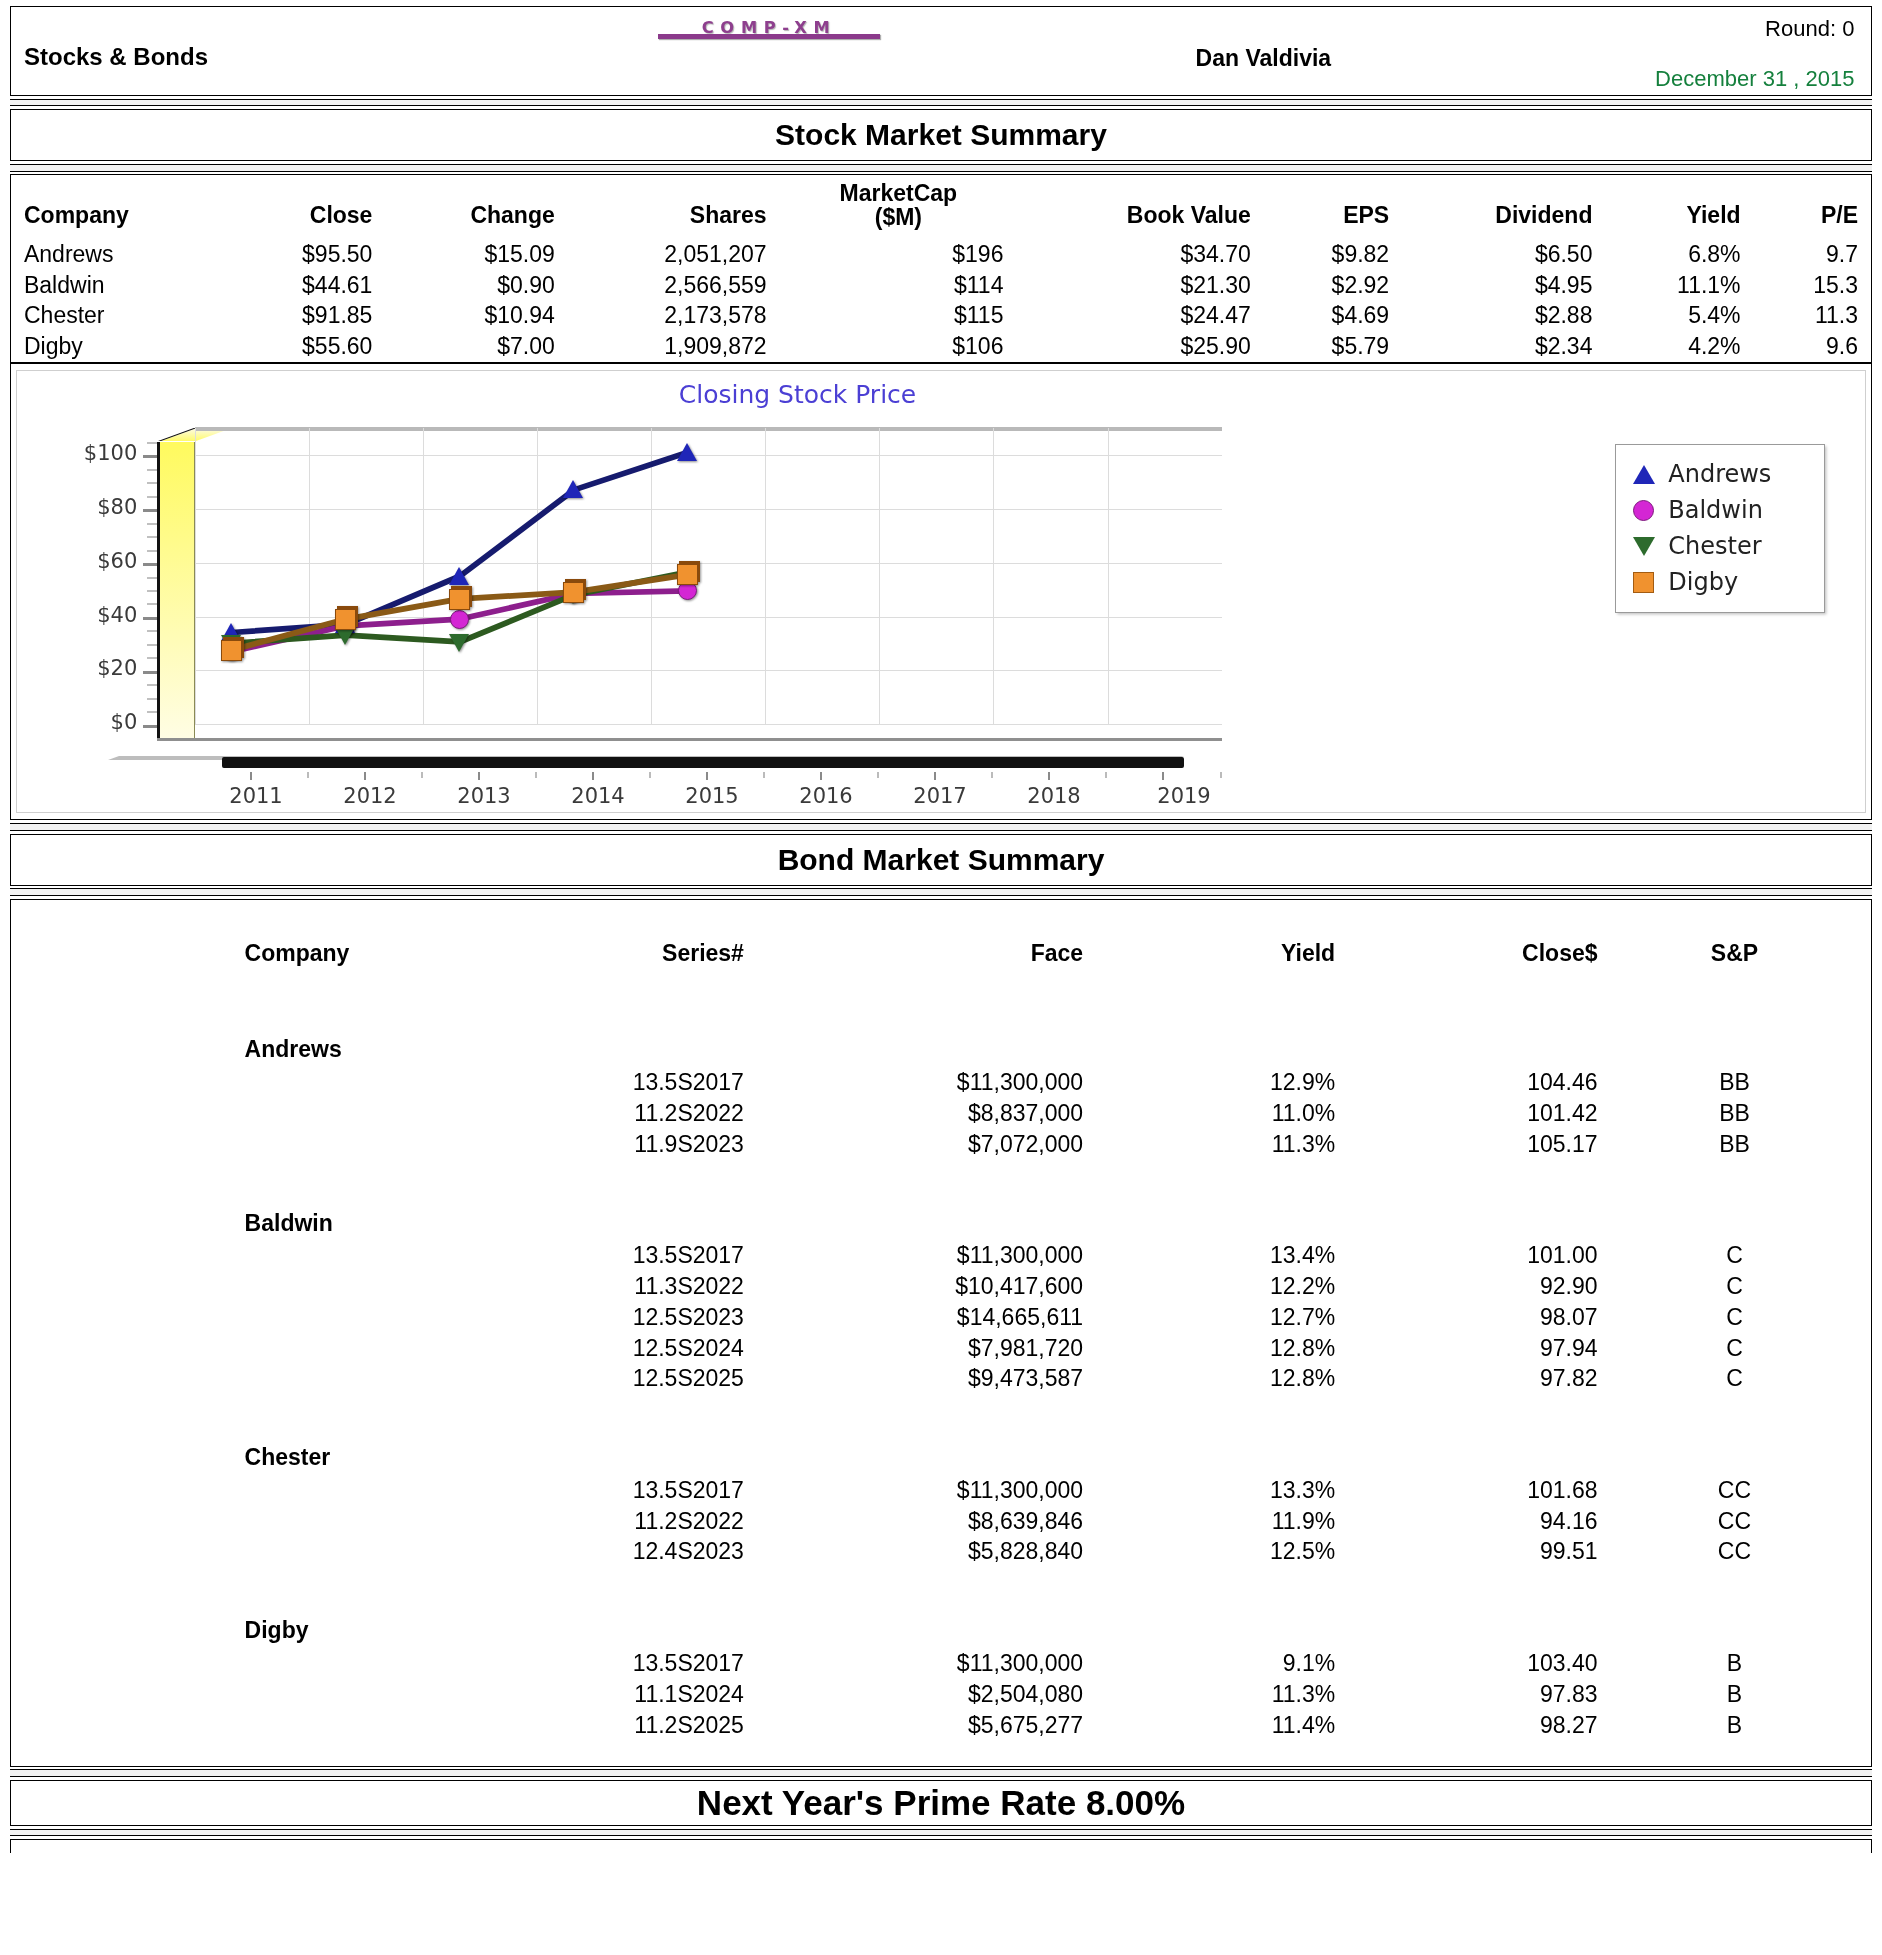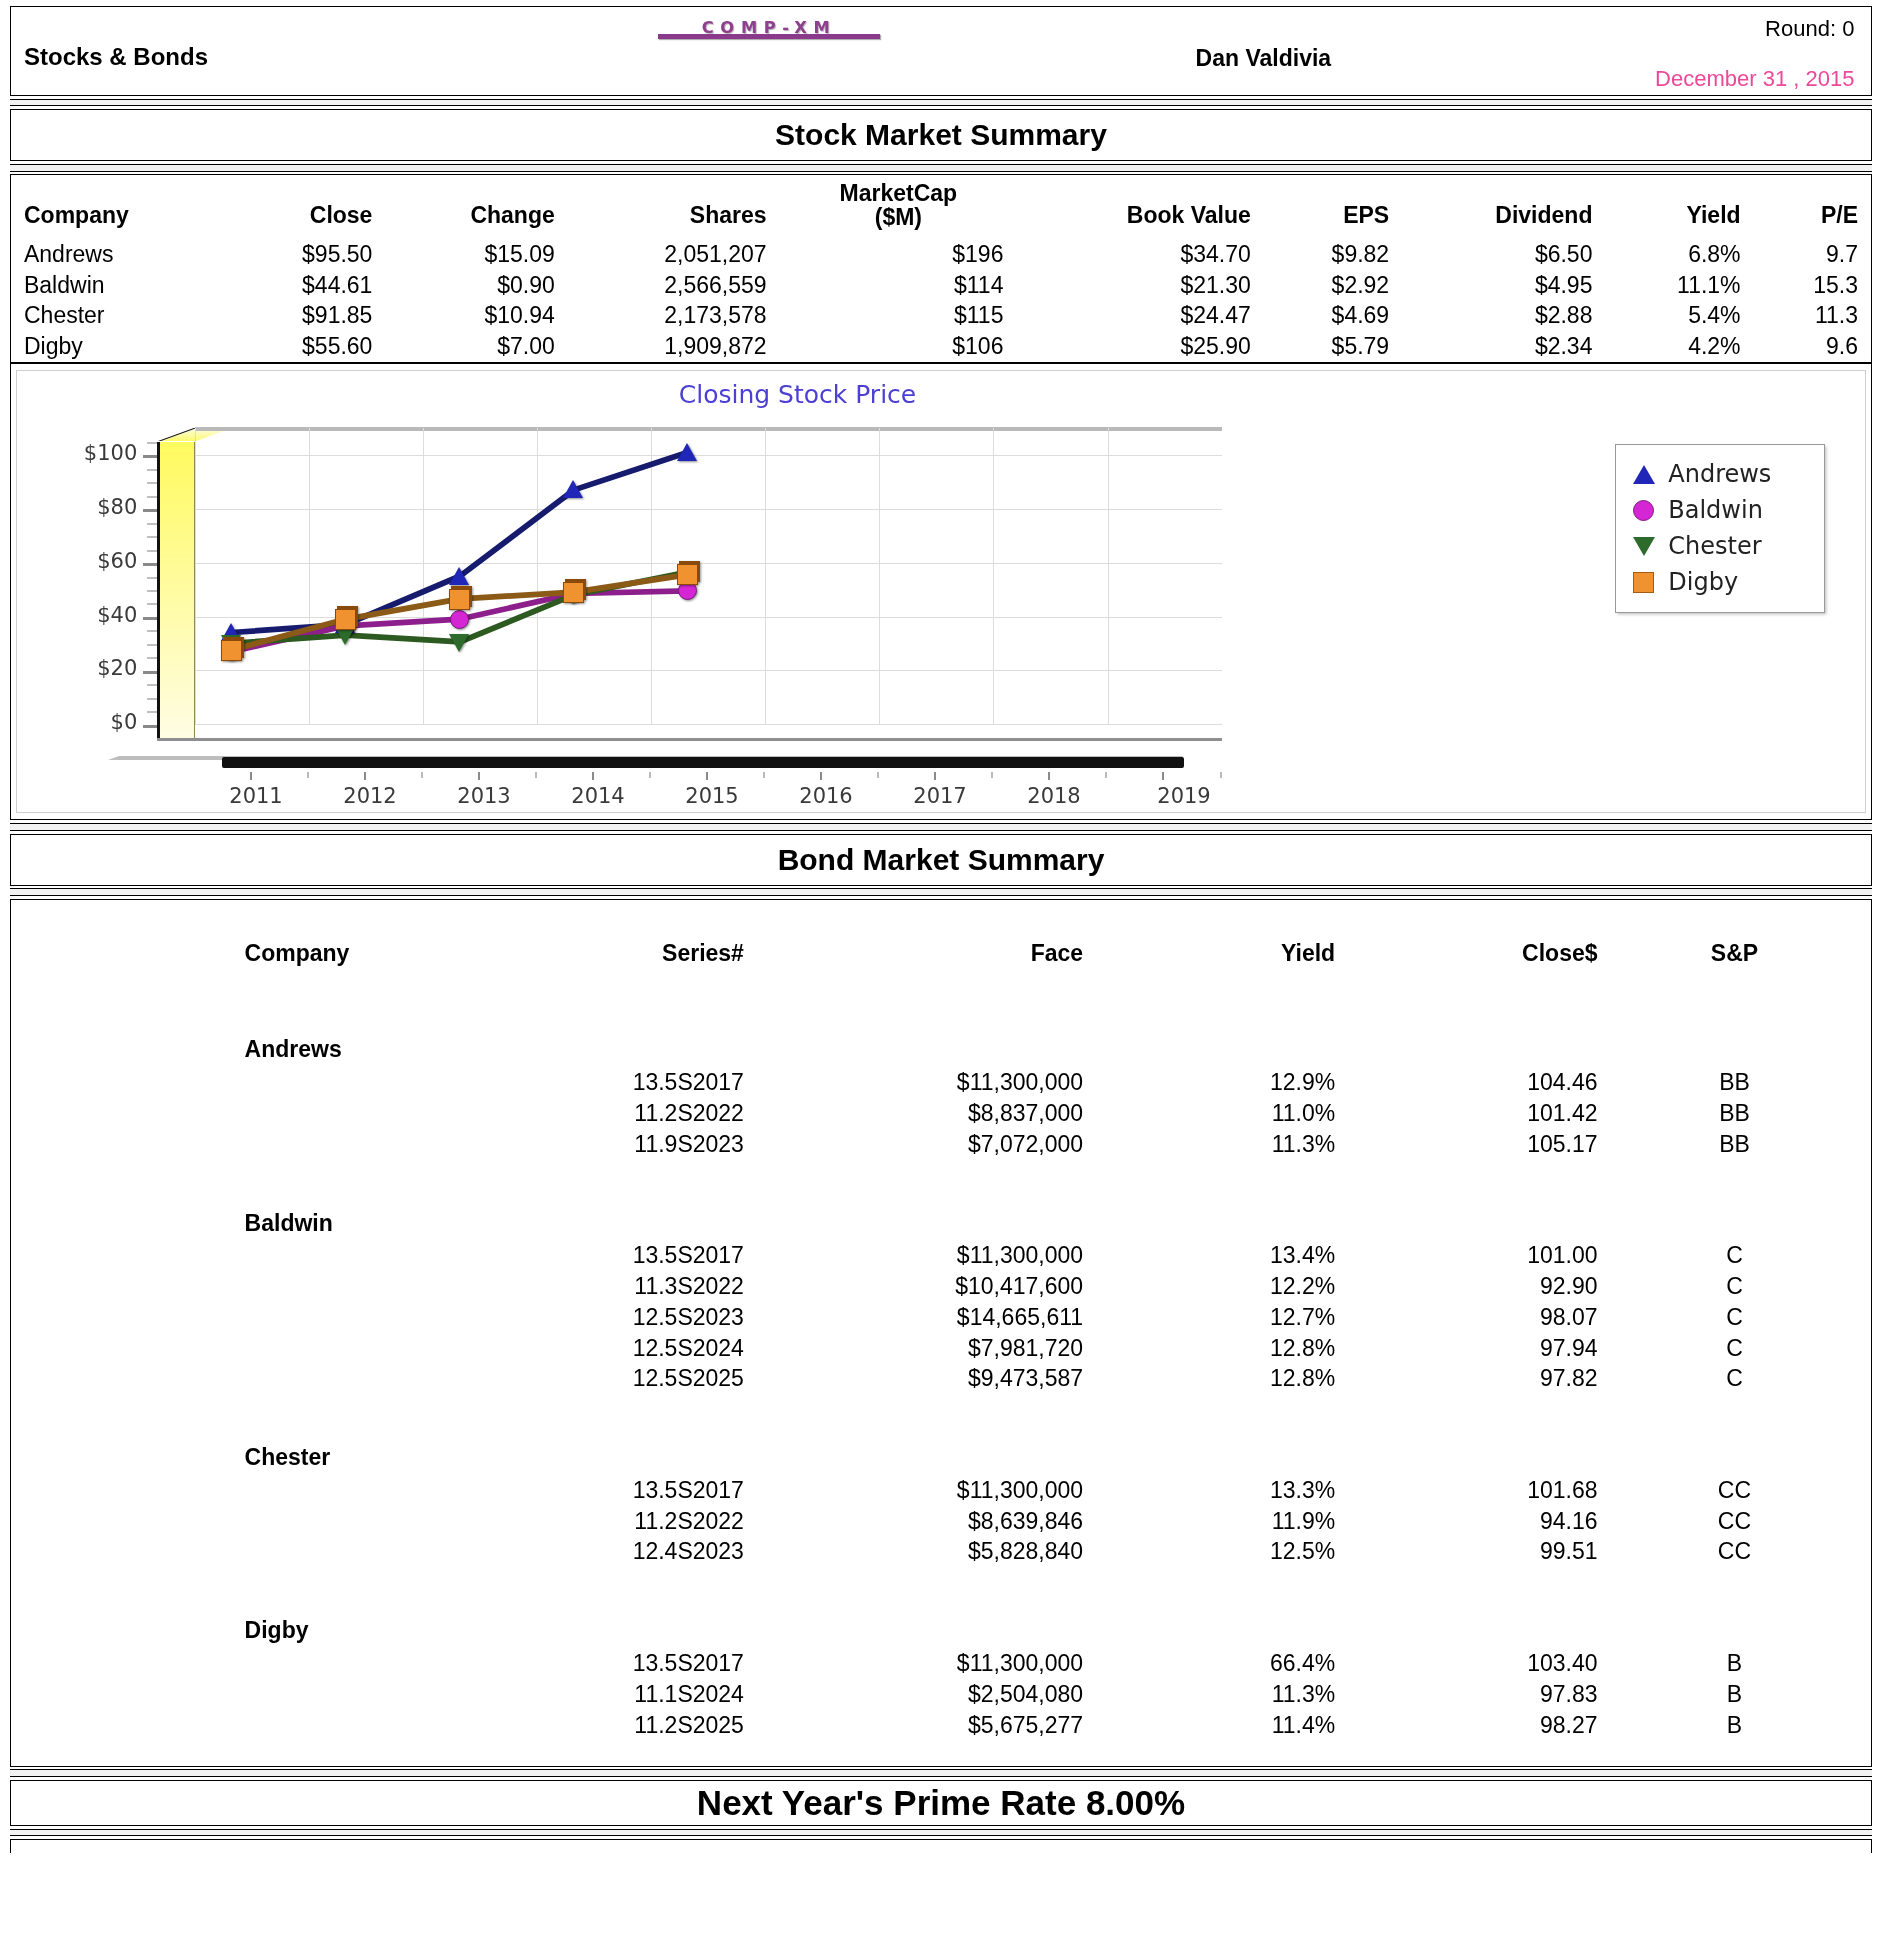--- a/index.html
+++ b/index.html
@@ -64,21 +64,21 @@
   #hdr-user {
     position: absolute; left: 1185px; top: 38px;
     font-size: 23px; font-weight: bold; color: #000;
   }
   #hdr-round {
     position: absolute; right: 17px; top: 9.6px;
     font-size: 22px; color: #000;
   }
   #hdr-date {
     position: absolute; right: 17px; top: 59px;
-    font-size: 22px; color: #ec4899;
+    font-size: 22px; color: #15803d;
   }
 
   
   .banner {
     border: 1.9px solid #000;
     margin: 0 9.6px;
     height: 52px;
     text-align: center;
     background: #fff;
   }
@@ -715,21 +715,21 @@
             <td class="grp-name"></td>
             <td class="grp-name"></td>
             <td class="grp-name"></td>
             <td class="grp-name"></td>
             <td class="grp-name"></td>
           </tr>
           <tr>
             <td class="bcol-company"></td>
             <td class="bcol-series">13.5S2017</td>
             <td class="bcol-face">$11,300,000</td>
-            <td class="bcol-yield">66.4%</td>
+            <td class="bcol-yield">9.1%</td>
             <td class="bcol-close">103.40</td>
             <td class="bcol-sp">B</td>
           </tr>
           <tr>
             <td class="bcol-company"></td>
             <td class="bcol-series">11.1S2024</td>
             <td class="bcol-face">$2,504,080</td>
             <td class="bcol-yield">11.3%</td>
             <td class="bcol-close">97.83</td>
             <td class="bcol-sp">B</td>

